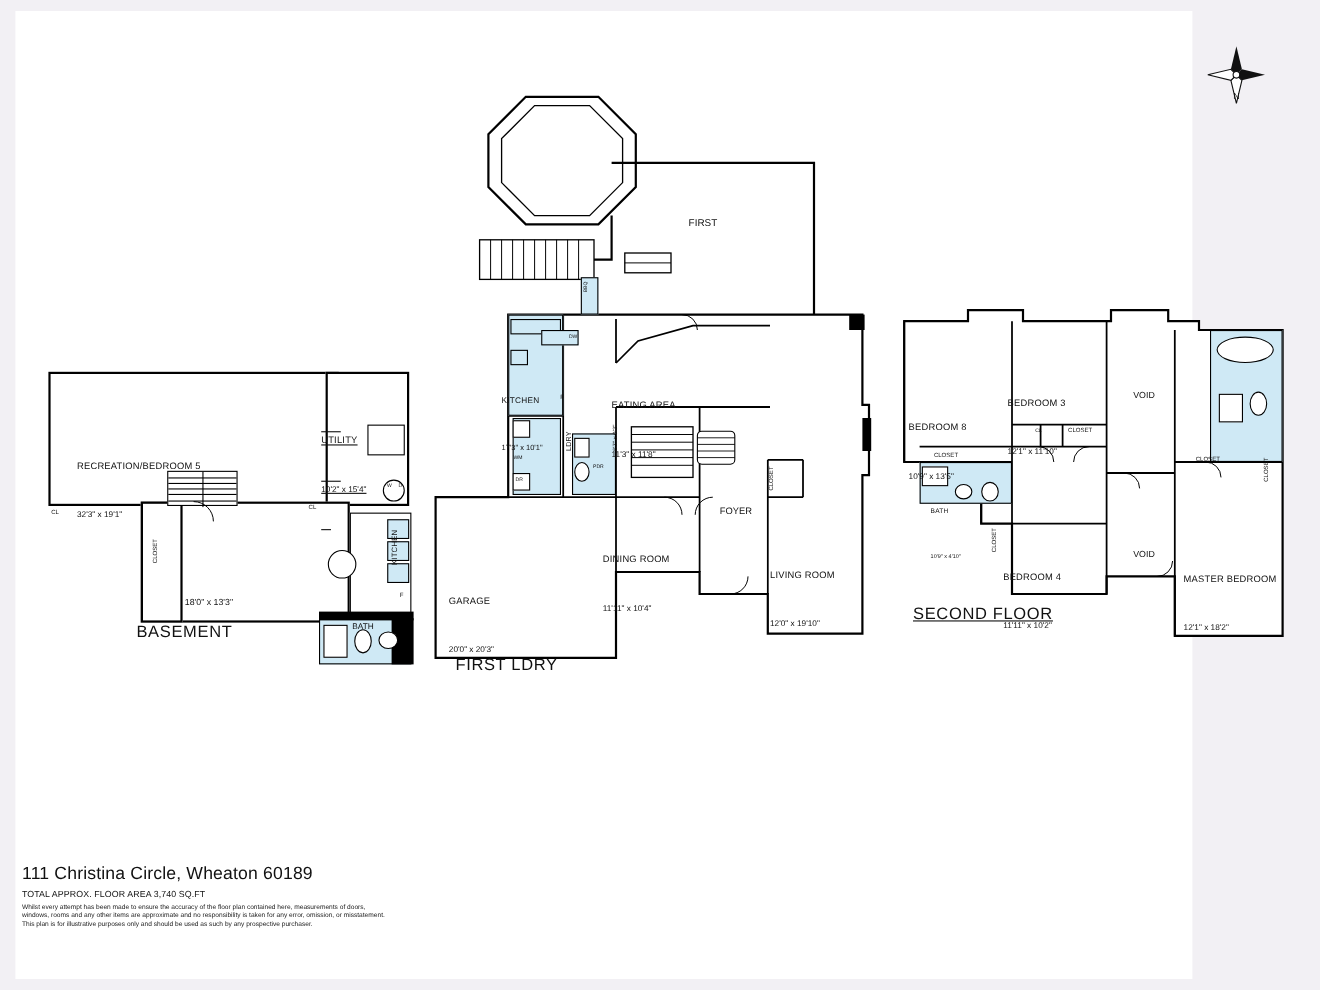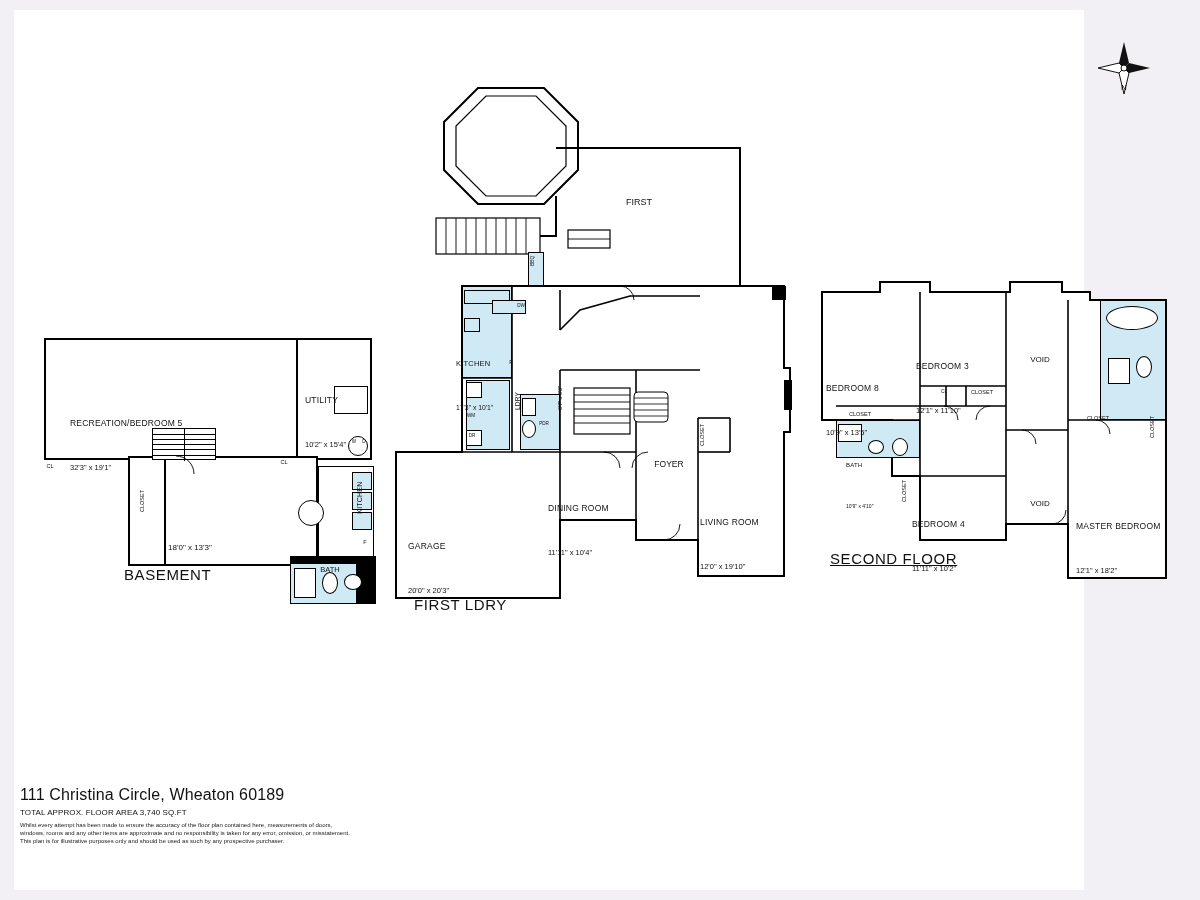--- a/index.html
+++ b/index.html
@@ -76,21 +76,21 @@
   <div class="fix" style="left:334px;top:386px;width:34px;height:28px;"></div>
 
   <div class="fix" style="left:294px;top:568px;width:22px;height:30px;"></div>
   <div class="fixr" style="left:322px;top:572px;width:16px;height:22px;"></div>
   <div class="fixr" style="left:344px;top:574px;width:18px;height:16px;"></div>
 
   <div class="room" style="left:70px;top:383px;width:210px;">
     <span class="nm">RECREATION/BEDROOM 5</span>
     <span class="dm">32'3" x 19'1"</span>
   </div>
-  <div class="room" style="left:305px;top:360px;width:78px;">
+  <div class="room" style="left:292px;top:360px;width:78px;text-decoration:underline;">
     <span class="nm">UTILITY</span>
     <span class="dm">10'2" x 15'4"</span>
   </div>
   <div class="room" style="left:168px;top:508px;width:120px;">
     <span class="dm" style="font-size:8px;">18'0" x 13'3"</span>
   </div>
   <div class="room vert" style="left:320px;top:478px;width:14px;">
     <span class="nm" style="font-size:7px;">KITCHEN</span>
     <span class="dm" style="font-size:6.5px;">13'6" x 13'6"</span>
   </div>
@@ -187,20 +187,24 @@
   <div class="lbl xtiny" style="left:514px;top:304px;width:14px;">DW</div>
   <div class="lbl tiny" style="left:506px;top:360px;width:10px;">F</div>
   <div class="lbl xtiny" style="left:464px;top:414px;width:14px;">WM</div>
   <div class="lbl xtiny" style="left:466px;top:434px;width:12px;">DR</div>
   <div class="lbl xtiny" style="left:534px;top:422px;width:20px;">PDR</div>
   <div class="lbl tiny vert" style="left:700px;top:424px;width:10px;">CLOSET</div>
 
   <div class="room" style="left:456px;top:324px;width:78px;">
     <span class="nm" style="font-size:7.5px;">KITCHEN</span>
     <span class="dm" style="font-size:6.8px;">17'3" x 10'1"</span>
+  </div>
+  <div class="room" style="left:556px;top:328px;width:94px;">
+    <span class="nm">EATING AREA</span>
+    <span class="dm">11'3" x 11'8"</span>
   </div>
   <div class="room" style="left:408px;top:506px;width:140px;">
     <span class="nm">GARAGE</span>
     <span class="dm">20'0" x 20'3"</span>
   </div>
   <div class="room" style="left:548px;top:468px;width:96px;">
     <span class="nm">DINING ROOM</span>
     <span class="dm">11'11" x 10'4"</span>
   </div>
   <div class="room" style="left:700px;top:482px;width:96px;">

